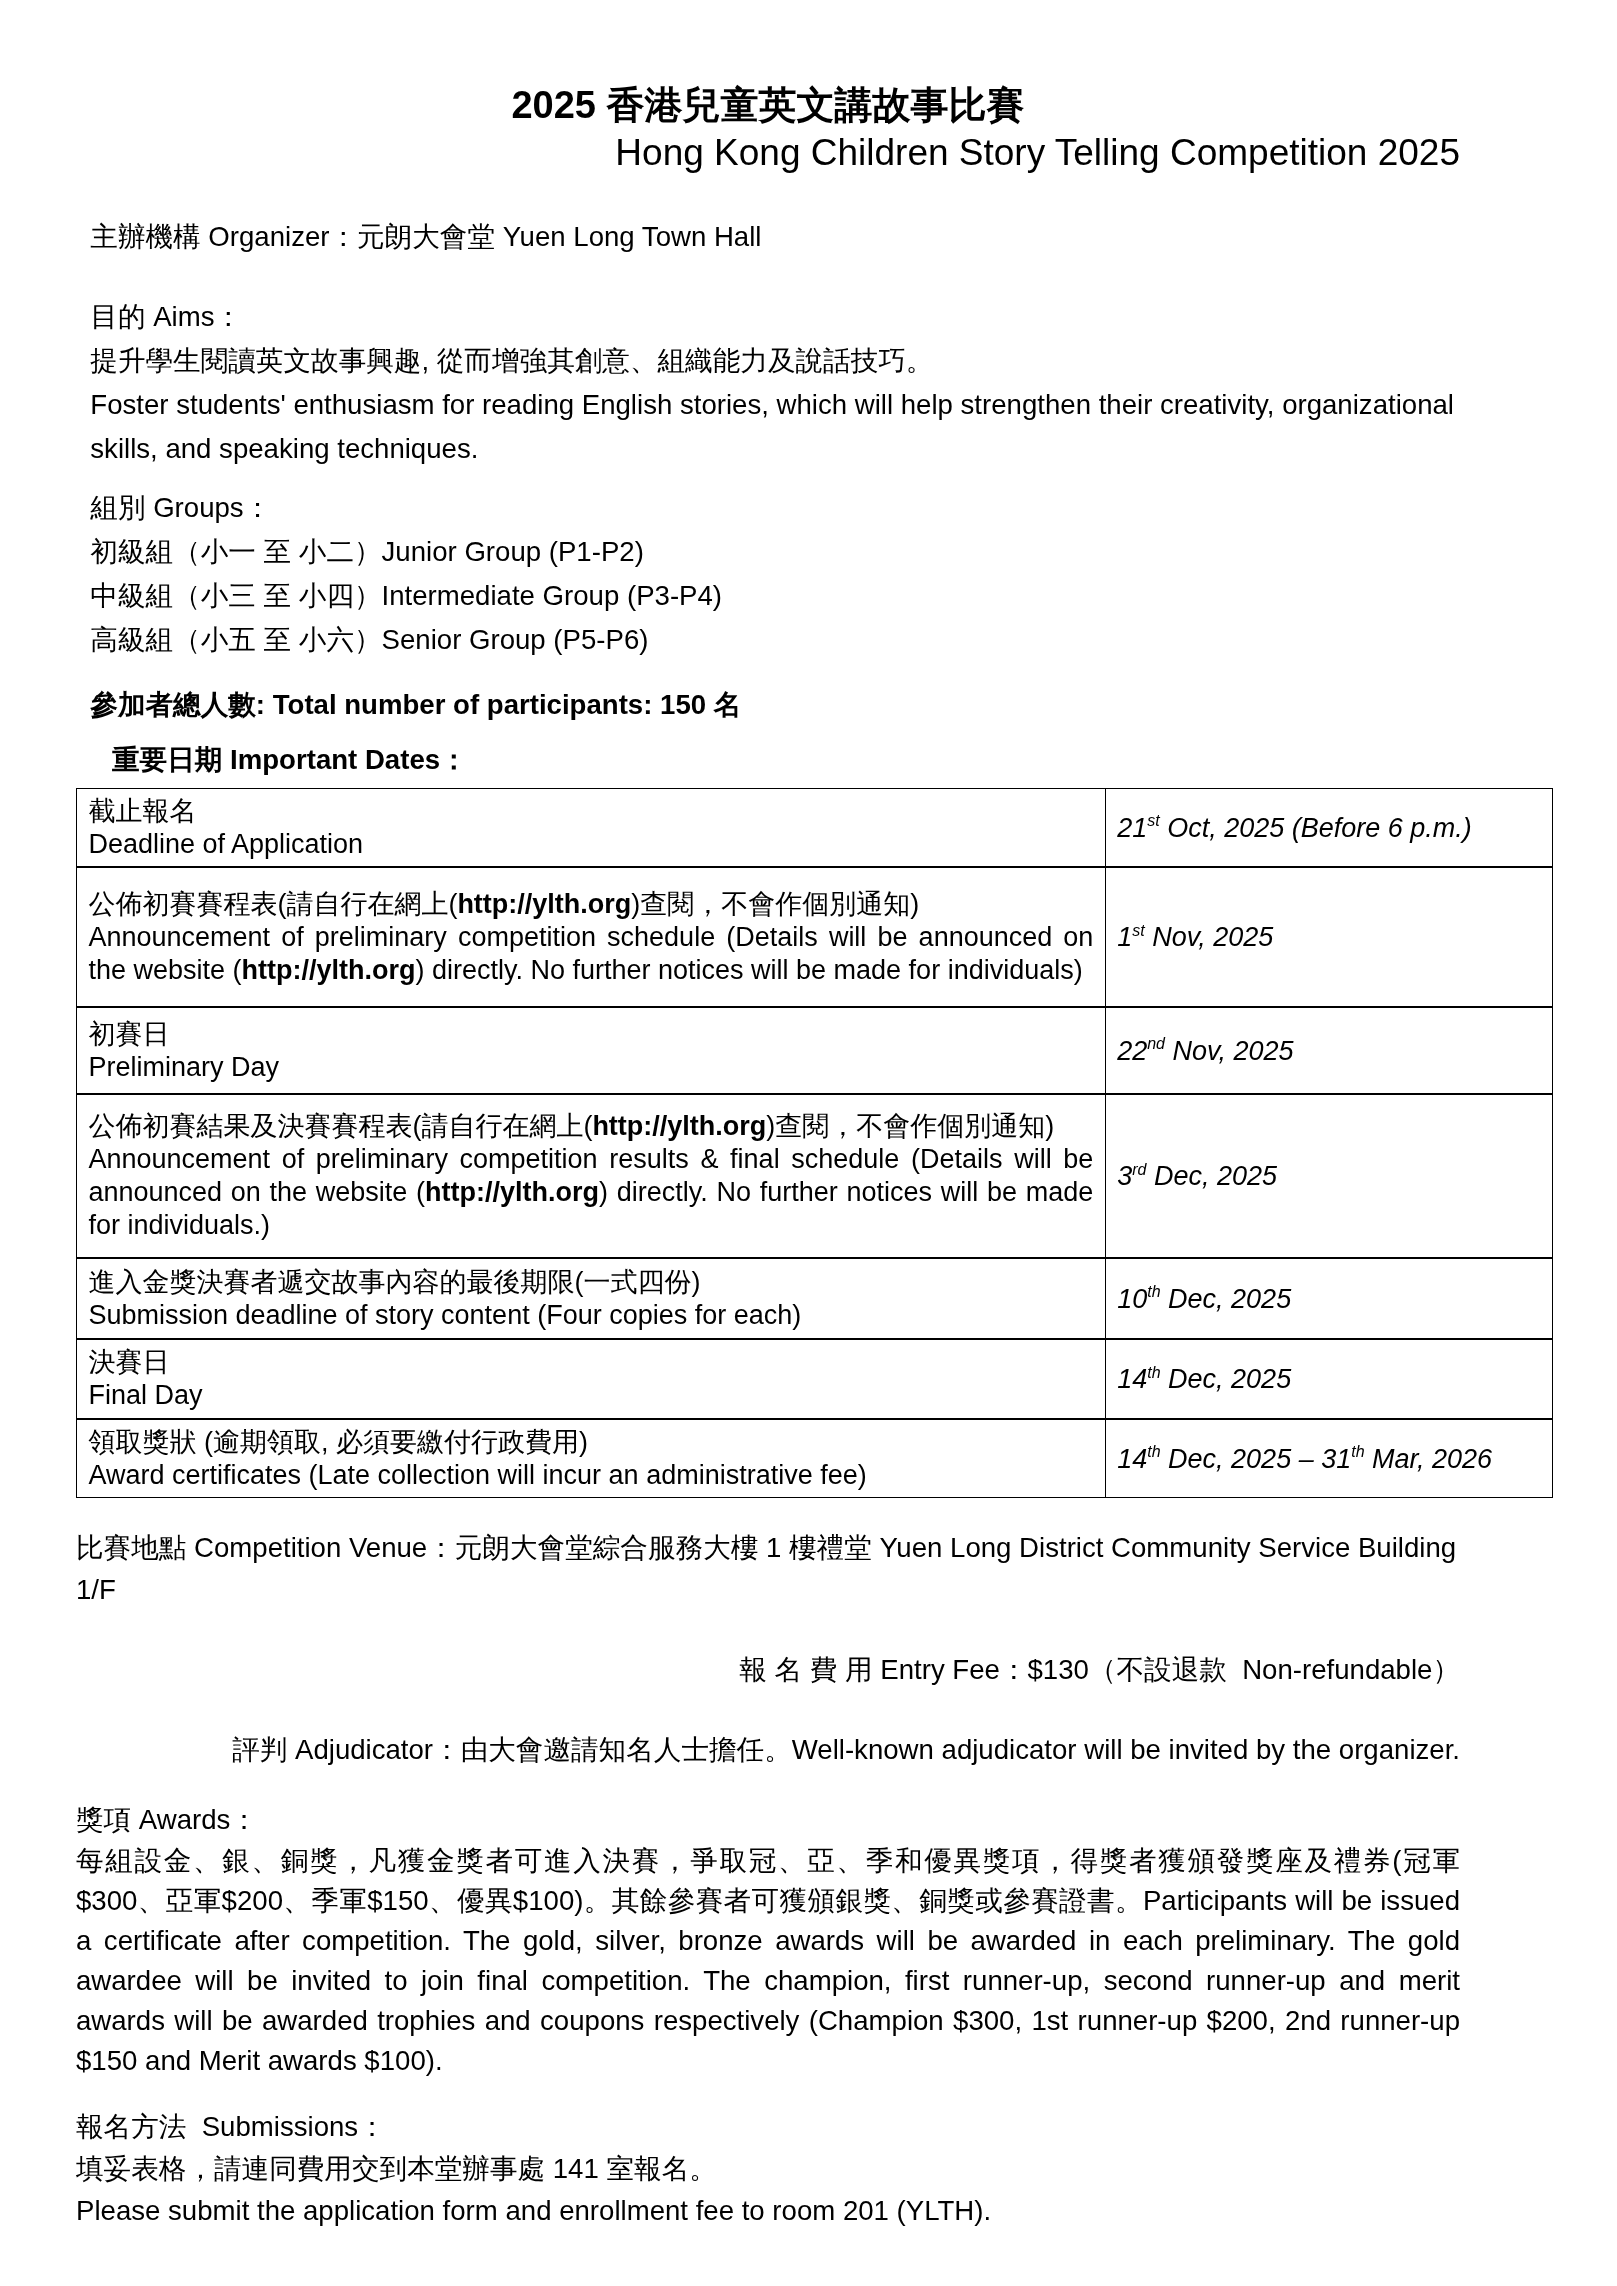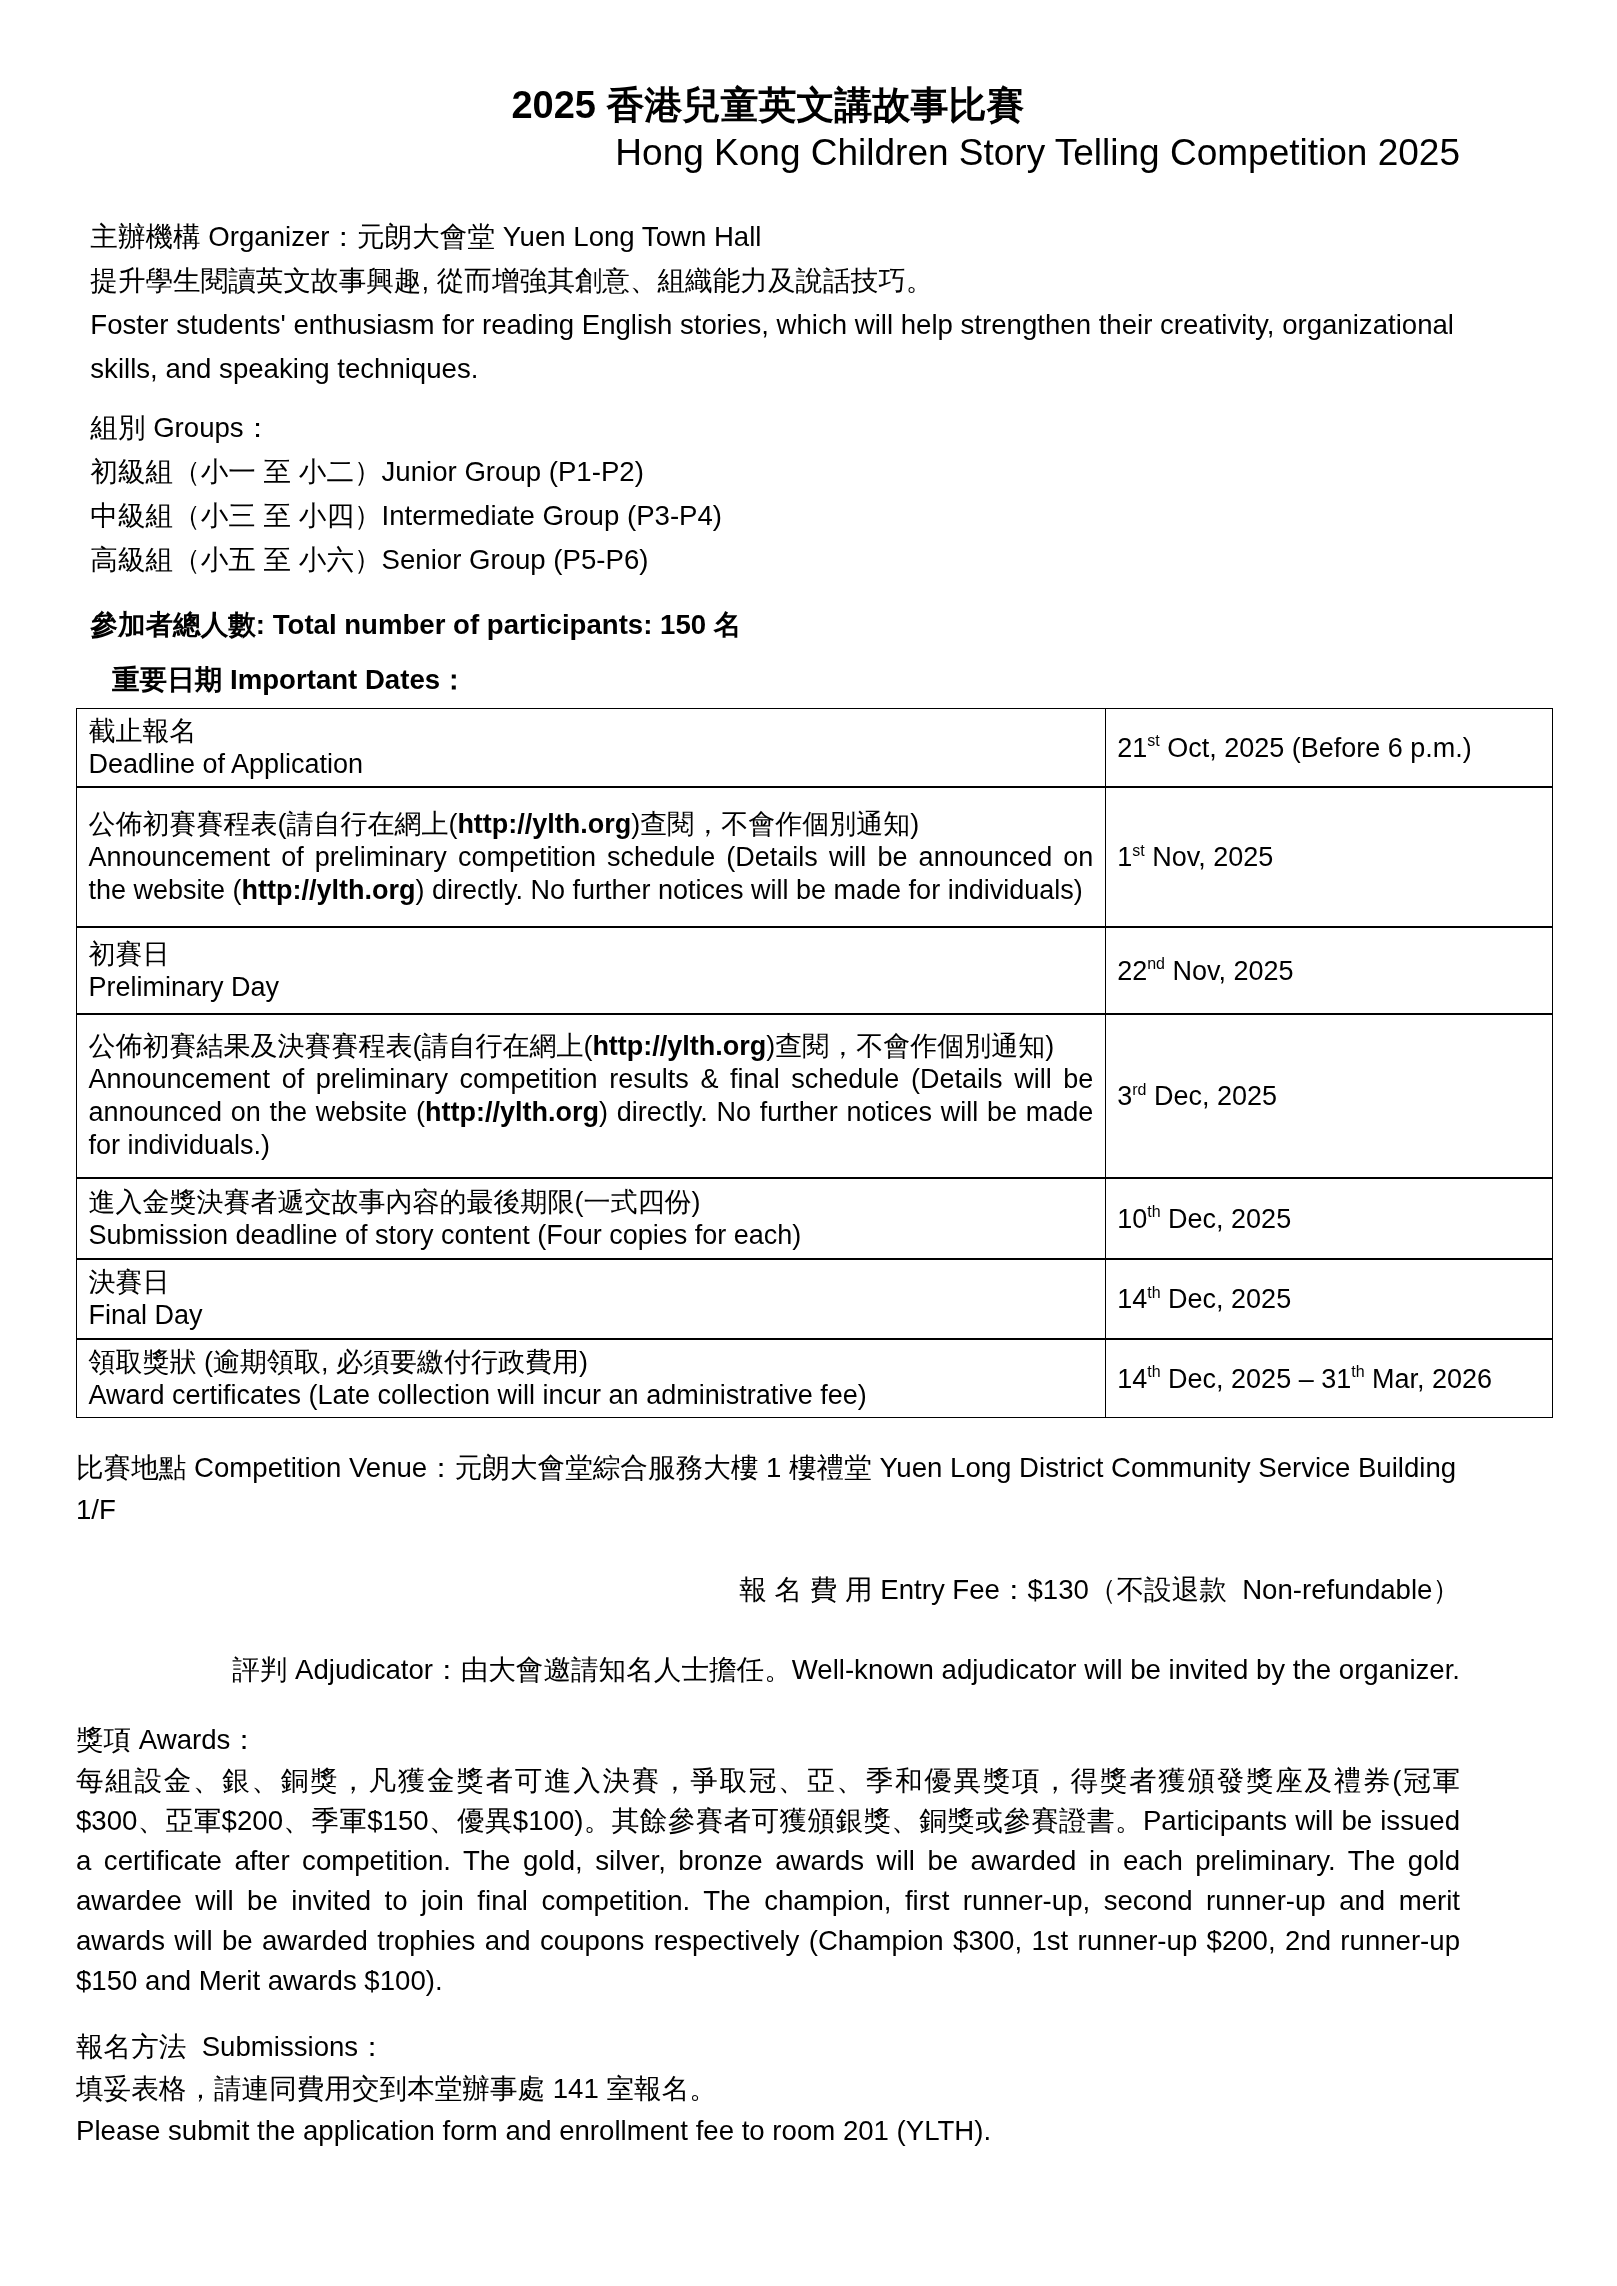--- a/index.html
+++ b/index.html
@@ -22,21 +22,21 @@
   .mt-part{margin-top:21px;}
   .bold{font-weight:bold;}
   .dates-heading{margin-top:11.4px;font-weight:bold;line-height:44px;margin-left:36px;}
   table.dates{
     margin-top:5.7px;border-collapse:collapse;table-layout:fixed;
     width:1429px;font-size:27px;
   }
   table.dates td{border:1.9px solid #000;border-top-width:2.9px;vertical-align:middle;padding:5.7px 11.4px;}
   table.dates tr:first-child td{border-top-width:1.9px;}
   td.c1{width:1005px;}
-  td.c2{width:423px;padding-left:13.3px;}
+  td.c2{width:423px;padding-left:13.3px;font-style:italic;}
   .cellblock{line-height:33px;text-align:justify;}
   .date-text{line-height:32px;white-space:nowrap;}
   .b{font-weight:bold;}
   sup.ord{font-size:16px;vertical-align:baseline;position:relative;top:-10.5px;line-height:0;}
   .sec{line-height:42px;}
   .mt-venue{margin-top:28.5px;}
   .mt-std{margin-top:38px;text-align:right;}
   .mt-awards{margin-top:28.5px;}
   .awards-text{line-height:40px;text-align:justify;}
   .mt-sub{margin-top:25px;}
@@ -45,20 +45,21 @@
 <body>
 
 <div class="page">
 
   <p class="title">2025 香港兒童英文講故事比賽</p>
   <p class="subtitle">Hong Kong Children Story Telling Competition 2025</p>
 
   <div class="intro">
     <p class="line mt-org">主辦機構 Organizer：元朗大會堂 Yuen Long Town Hall</p>
 
+    <p class="line mt-aims">目的 Aims：</p>
     <p class="line">提升學生閱讀英文故事興趣, 從而增強其創意、組織能力及說話技巧。</p>
     <p class="line">Foster students' enthusiasm for reading English stories, which will help strengthen their creativity, organizational skills, and speaking techniques.</p>
 
 
     <p class="line mt-groups">組別 Groups：</p>
     <p class="line">初級組（小一 至 小二）Junior Group (P1-P2)</p>
     <p class="line">中級組（小三 至 小四）Intermediate Group (P3-P4)</p>
     <p class="line">高級組（小五 至 小六）Senior Group (P5-P6)</p>
 
     <p class="line bold mt-part">參加者總人數: Total number of participants: 150 名</p>

